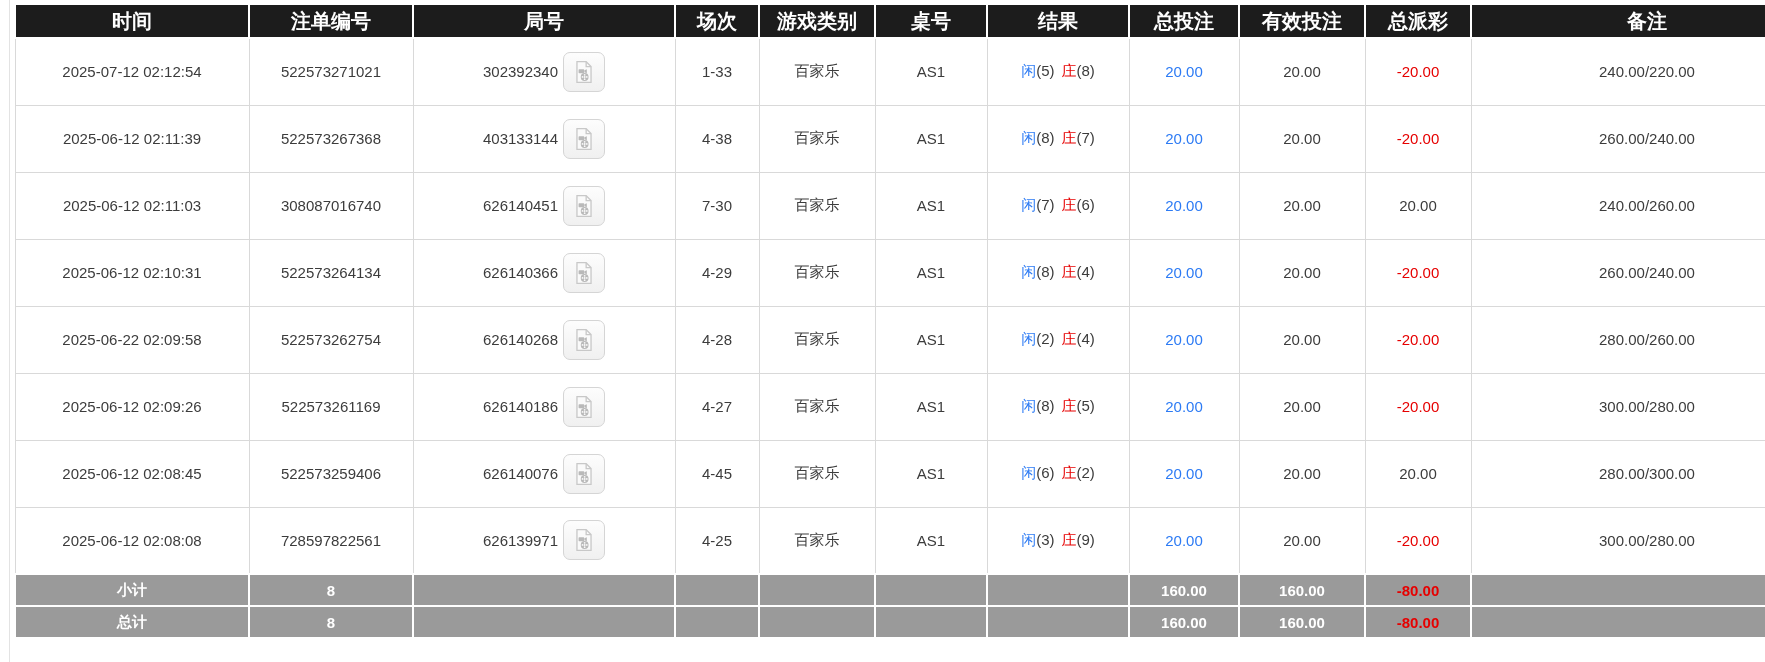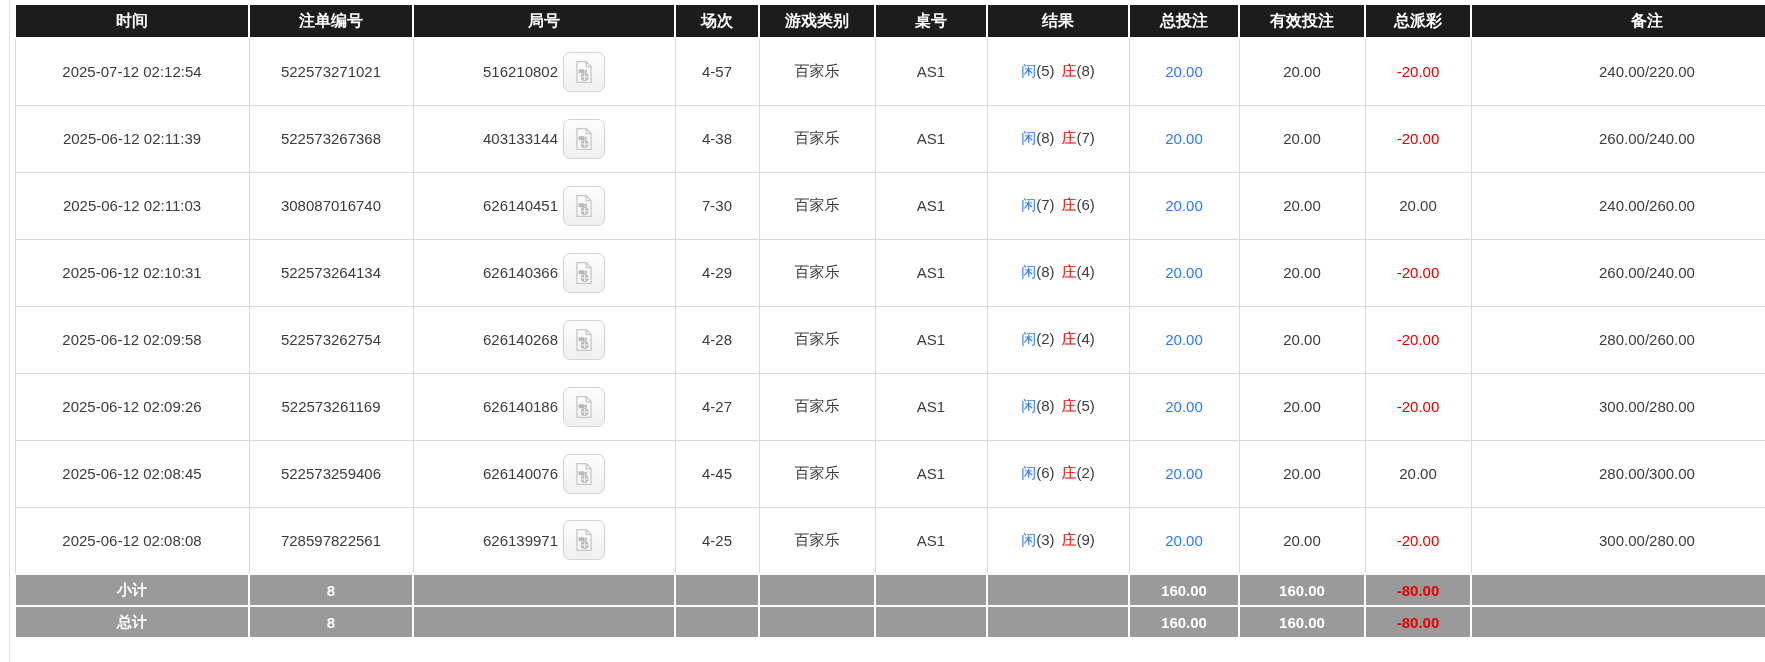--- a/index.html
+++ b/index.html
@@ -18,21 +18,21 @@
     width:1765px;height:662px;overflow:hidden;background:#fff;
     font-family:"Liberation Sans","DejaVu Sans",sans-serif;
     color:var(--text);
   }
   .left-rule{position:absolute;left:9px;top:0;height:662px;width:1px;background:#e3e3e3;}
   table.records{
     table-layout:fixed;border-collapse:collapse;
     width:1808px;margin-left:14px;margin-top:3px;
   }
   th{
-    background:var(--header-bg);color:#fff;font-weight:bold;font-size:16px;
+    background:var(--header-bg);color:#fff;font-weight:bold;font-size:20px;
     height:34px;border:2px solid #fff;text-align:center;vertical-align:middle;
     padding:0;white-space:nowrap;
   }
   td{
     border:1px solid var(--row-border);text-align:center;vertical-align:middle;
     font-size:15px;padding:0 4px;background:#fff;white-space:nowrap;
   }
   tr.data-row td{height:67px;}
   td.blue{color:var(--bet-blue);}
   td.neg,span.neg{color:var(--negative-red);}
@@ -86,38 +86,38 @@
       <th>备注</th>
     </tr>
   </thead>
   <tbody id="rows-body">
 
   <tr class="data-row">
     <td>2025-07-12 02:12:54</td>
     <td>522573271021</td>
     <td>
       <span class="round-wrap">
-        <span>516210802</span>
-        <button class="vbtn" type="button">
-          <svg width="26" height="26" viewBox="0 0 24 24">
-            <path d="M5.5 2.5 H14 L18.5 7 V21.5 H5.5 Z" fill="#fafafa" stroke="#c8c8c8" stroke-width="1.2"></path>
-            <path d="M14 2.5 V7 H18.5" fill="none" stroke="#c8c8c8" stroke-width="1.2"></path>
-            <rect x="7" y="9.5" width="5.2" height="3.6" rx="0.6" fill="#b9b9b9"></rect>
-            <path d="M12.4 10.4 L14.6 9.4 V13.2 L12.4 12.2 Z" fill="#b9b9b9"></path>
-            <circle cx="12.6" cy="16.6" r="3.6" fill="#b9b9b9"></circle>
-            <circle cx="12.6" cy="16.6" r="0.9" fill="#fafafa"></circle>
-            <circle cx="12.6" cy="14.6" r="0.8" fill="#fafafa"></circle>
-            <circle cx="12.6" cy="18.6" r="0.8" fill="#fafafa"></circle>
-            <circle cx="10.6" cy="16.6" r="0.8" fill="#fafafa"></circle>
-            <circle cx="14.6" cy="16.6" r="0.8" fill="#fafafa"></circle>
-          </svg>
-        </button>
-      </span>
-    </td>
-    <td>4-57</td>
+        <span>302392340</span>
+        <button class="vbtn" type="button">
+          <svg width="26" height="26" viewBox="0 0 24 24">
+            <path d="M5.5 2.5 H14 L18.5 7 V21.5 H5.5 Z" fill="#fafafa" stroke="#c8c8c8" stroke-width="1.2"></path>
+            <path d="M14 2.5 V7 H18.5" fill="none" stroke="#c8c8c8" stroke-width="1.2"></path>
+            <rect x="7" y="9.5" width="5.2" height="3.6" rx="0.6" fill="#b9b9b9"></rect>
+            <path d="M12.4 10.4 L14.6 9.4 V13.2 L12.4 12.2 Z" fill="#b9b9b9"></path>
+            <circle cx="12.6" cy="16.6" r="3.6" fill="#b9b9b9"></circle>
+            <circle cx="12.6" cy="16.6" r="0.9" fill="#fafafa"></circle>
+            <circle cx="12.6" cy="14.6" r="0.8" fill="#fafafa"></circle>
+            <circle cx="12.6" cy="18.6" r="0.8" fill="#fafafa"></circle>
+            <circle cx="10.6" cy="16.6" r="0.8" fill="#fafafa"></circle>
+            <circle cx="14.6" cy="16.6" r="0.8" fill="#fafafa"></circle>
+          </svg>
+        </button>
+      </span>
+    </td>
+    <td>1-33</td>
     <td>百家乐</td>
     <td>AS1</td>
     <td>
       <span class="res-p">闲</span><span class="res-gap">(5)</span><span class="res-b">庄</span><span>(8)</span>
     </td>
     <td class="blue">20.00</td>
     <td>20.00</td>
     <td class="neg">-20.00</td>
     <td>240.00/220.00</td>
   </tr>
@@ -218,21 +218,21 @@
     <td>
       <span class="res-p">闲</span><span class="res-gap">(8)</span><span class="res-b">庄</span><span>(4)</span>
     </td>
     <td class="blue">20.00</td>
     <td>20.00</td>
     <td class="neg">-20.00</td>
     <td>260.00/240.00</td>
   </tr>
 
   <tr class="data-row">
-    <td>2025-06-12 02:09:58</td>
+    <td>2025-06-22 02:09:58</td>
     <td>522573262754</td>
     <td>
       <span class="round-wrap">
         <span>626140268</span>
         <button class="vbtn" type="button">
           <svg width="26" height="26" viewBox="0 0 24 24">
             <path d="M5.5 2.5 H14 L18.5 7 V21.5 H5.5 Z" fill="#fafafa" stroke="#c8c8c8" stroke-width="1.2"></path>
             <path d="M14 2.5 V7 H18.5" fill="none" stroke="#c8c8c8" stroke-width="1.2"></path>
             <rect x="7" y="9.5" width="5.2" height="3.6" rx="0.6" fill="#b9b9b9"></rect>
             <path d="M12.4 10.4 L14.6 9.4 V13.2 L12.4 12.2 Z" fill="#b9b9b9"></path>

